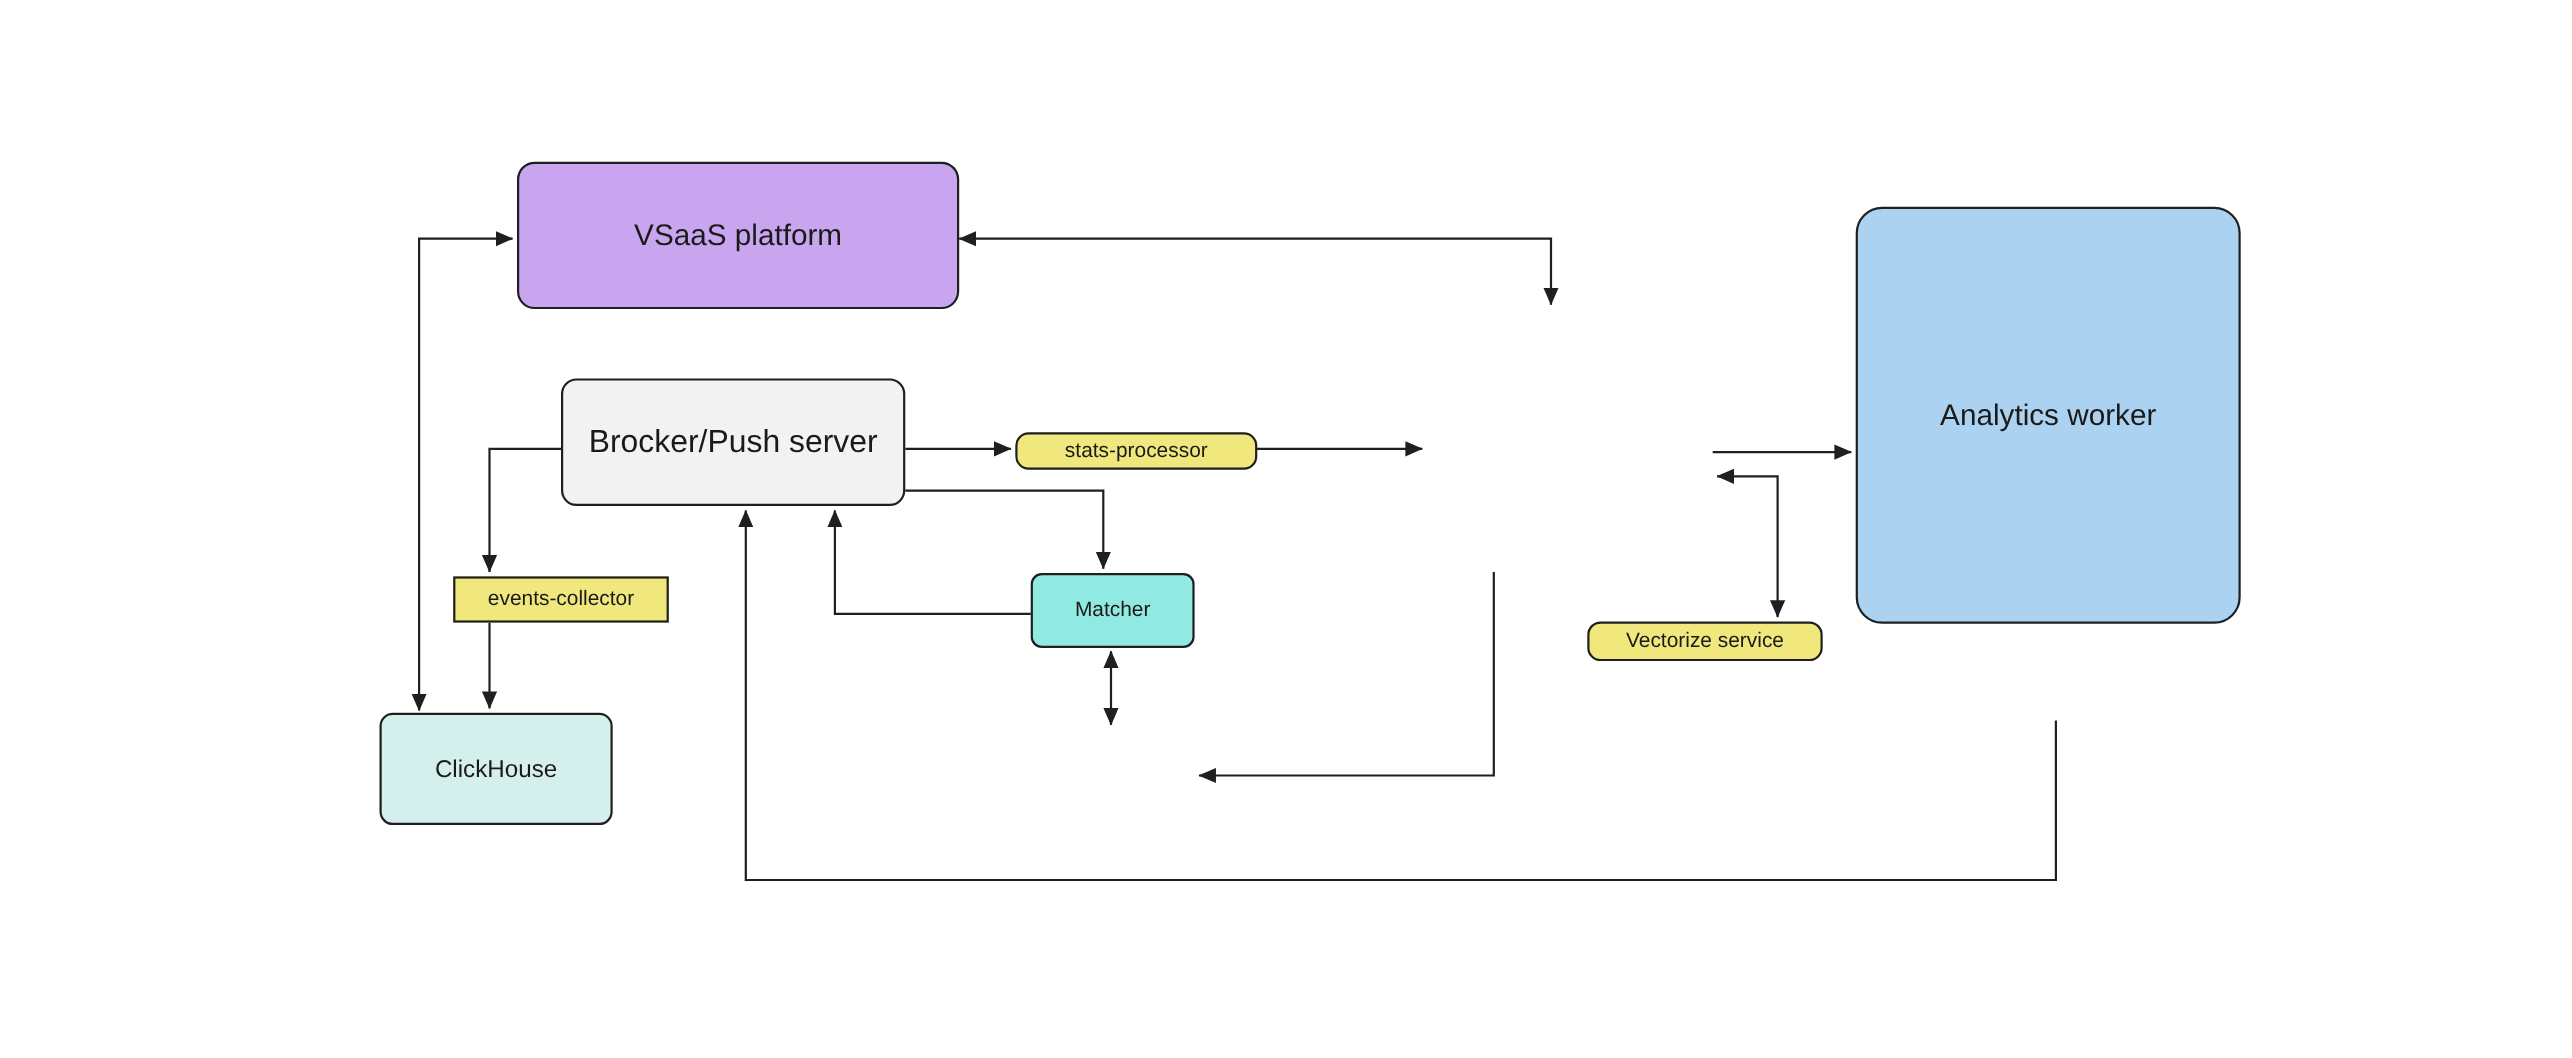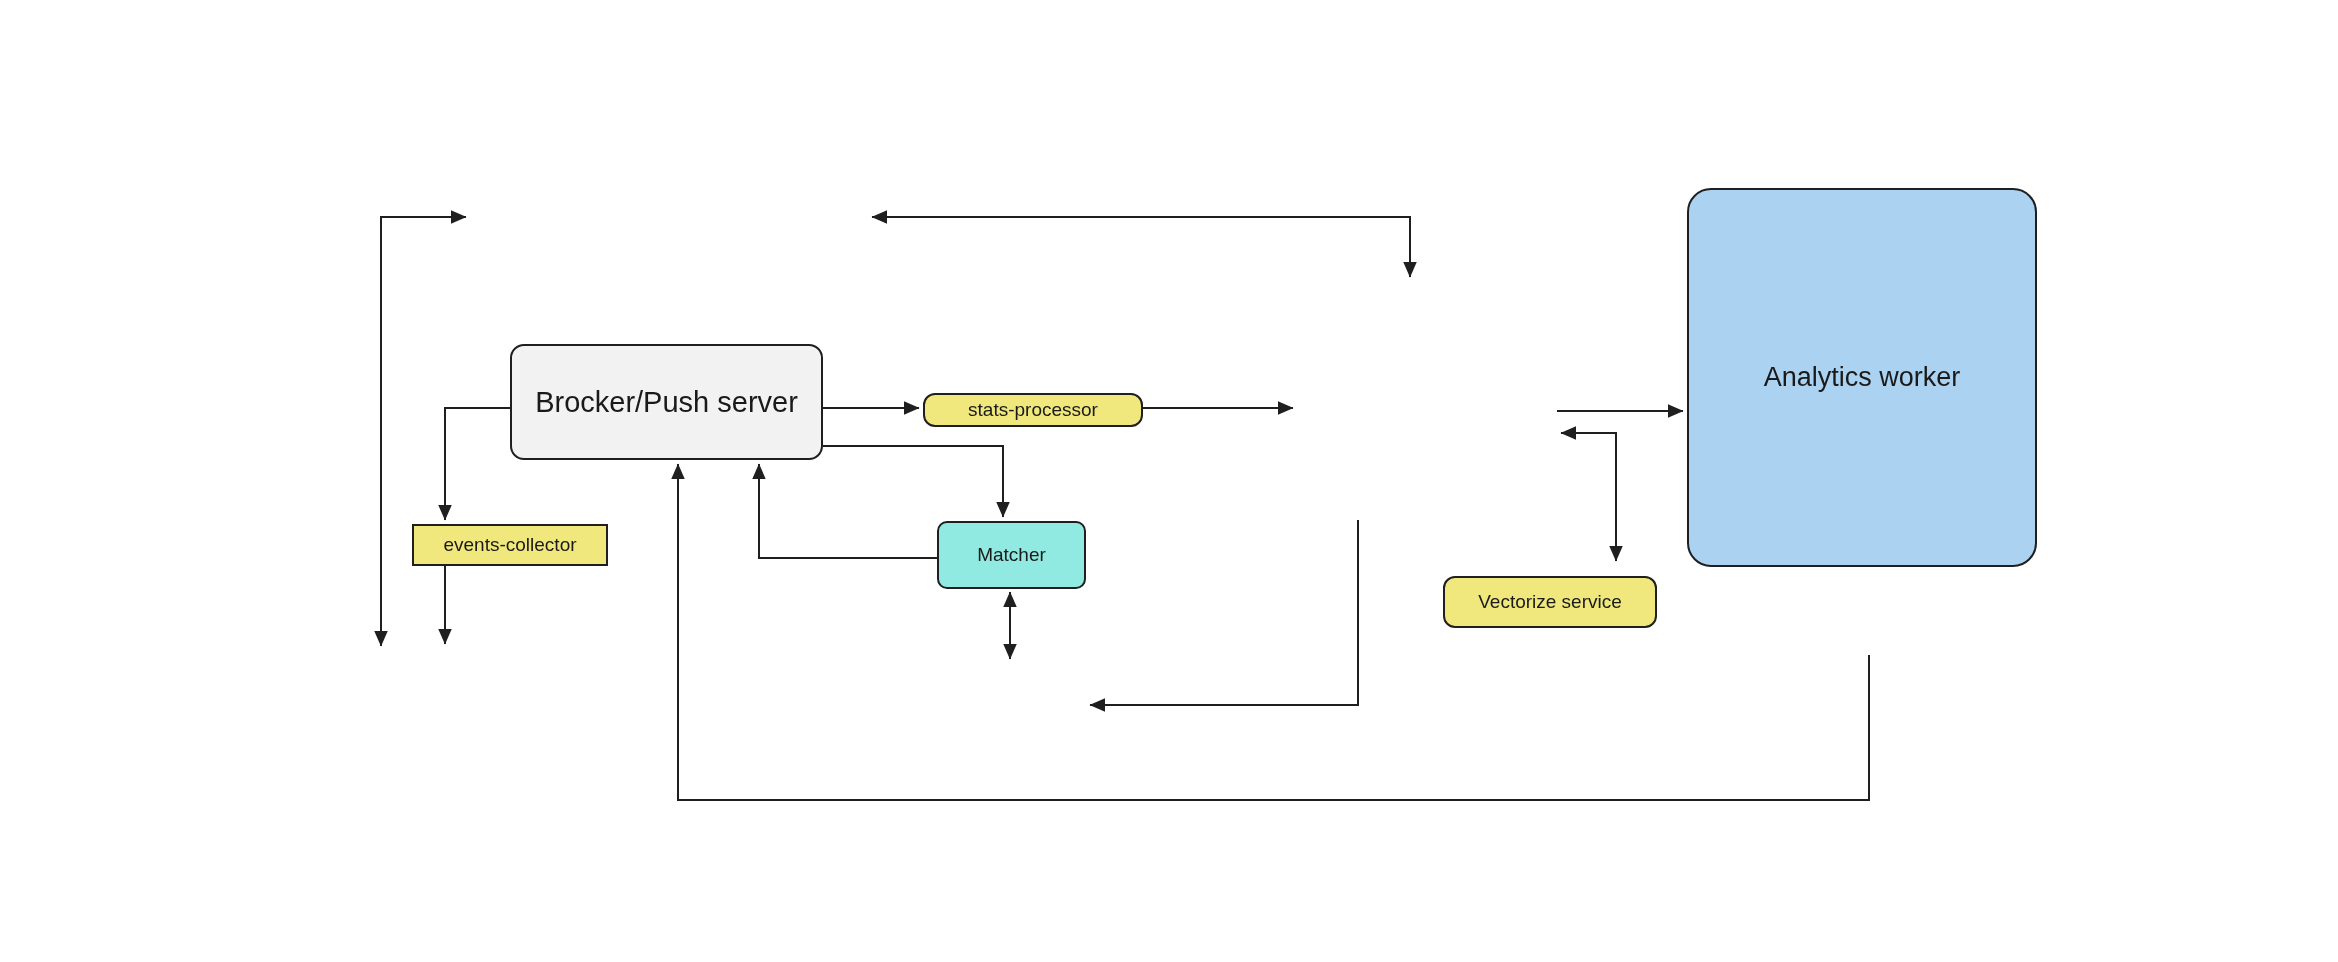--- a/index.html
+++ b/index.html
@@ -42,21 +42,21 @@
 
   .vsaas        { left: 470px;  top: 147px; width: 402px; height: 134px; background: var(--node-purple, #c9a5f0);    border-radius: 16px; font-size: 27px; }
   .brocker      { left: 510px;  top: 344px; width: 313px; height: 116px; background: var(--node-gray, #f2f2f2);      border-radius: 14px; font-size: 29px; }
   .stats        { left: 923px;  top: 393px; width: 220px; height: 34px;  background: var(--node-yellow, #f0e87c);    border-radius: 12px; font-size: 19px; }
   .orchestrator { left: 1297px; top: 280px; width: 260px; height: 240px; background: var(--node-pale-cyan, #d5efed); border-radius: 16px; font-size: 27px; }
   .analytics    { left: 1687px; top: 188px; width: 350px; height: 379px; background: var(--node-blue, #abd3f1);      border-radius: 24px; font-size: 27px; }
   .events       { left: 412px;  top: 524px; width: 196px; height: 42px;  background: var(--node-yellow, #f0e87c);    border-radius: 0; font-size: 19px; }
   .clickhouse   { left: 345px;  top: 648px; width: 212px; height: 102px; background: var(--node-pale-cyan, #d5efed); border-radius: 12px; font-size: 22px; }
   .matcher      { left: 937px;  top: 521px; width: 149px; height: 68px;  background: var(--node-cyan, #90eae1);      border-radius: 10px; font-size: 19px; }
   .tarantul     { left: 937px;  top: 663px; width: 149px; height: 68px;  background: var(--node-cyan, #90eae1);      border-radius: 10px; font-size: 19px; }
-  .vectorize    { left: 1443px; top: 565px; width: 214px; height: 52px;  background: var(--node-yellow, #f0e87c);    border-radius: 12px; font-size: 19px; margin-top: 11px; }
+  .vectorize    { left: 1443px; top: 565px; width: 214px; height: 36px;  background: var(--node-yellow, #f0e87c);    border-radius: 12px; font-size: 19px; }
 </style>
 </head>
 <body>
 
 <div class="canvas">
 
   <svg class="edges" viewBox="0 0 2338 962">
     <defs>
       <marker id="ah" viewBox="0 0 16 16" refX="14.5" refY="8" markerWidth="17" markerHeight="17" markerUnits="userSpaceOnUse" orient="auto-start-reverse">
         <path d="M0,1.5 L15,8 L0,14.5 Z"></path>
@@ -71,38 +71,44 @@
     <polyline points="1133,408 1293,408" marker-end="url(#ah)"></polyline>
     <polyline points="1557,411 1683,411" marker-end="url(#ah)"></polyline>
     <polyline points="1561,433 1616,433 1616,561" marker-start="url(#ah)" marker-end="url(#ah)"></polyline>
     <polyline points="823,446 1003,446 1003,517" marker-end="url(#ah)"></polyline>
     <polyline points="937,558 759,558 759,464" marker-end="url(#ah)"></polyline>
     <polyline points="1010,592 1010,659" marker-start="url(#ah)" marker-end="url(#ah)"></polyline>
     <polyline points="1358,520 1358,705 1090,705" marker-end="url(#ah)"></polyline>
     <polyline points="1869,655 1869,800 678,800 678,464" marker-end="url(#ah)"></polyline>
   </svg>
 
+  <div class="node vsaas">
+    <span class="node-label">VSaaS platform</span>
+  </div>
 
   <div class="node brocker">
     <span class="node-label">Brocker/Push server</span>
   </div>
 
   <div class="node stats">
     <span class="node-label">stats-processor</span>
   </div>
 
 
   <div class="node analytics">
     <span class="node-label">Analytics worker</span>
   </div>
 
   <div class="node events">
     <span class="node-label">events-collector</span>
   </div>
 
+  <div class="node clickhouse">
+    <span class="node-label">ClickHouse</span>
+  </div>
 
   <div class="node matcher">
     <span class="node-label">Matcher</span>
   </div>
 
 
   <div class="node vectorize">
     <span class="node-label">Vectorize service</span>
   </div>
 

